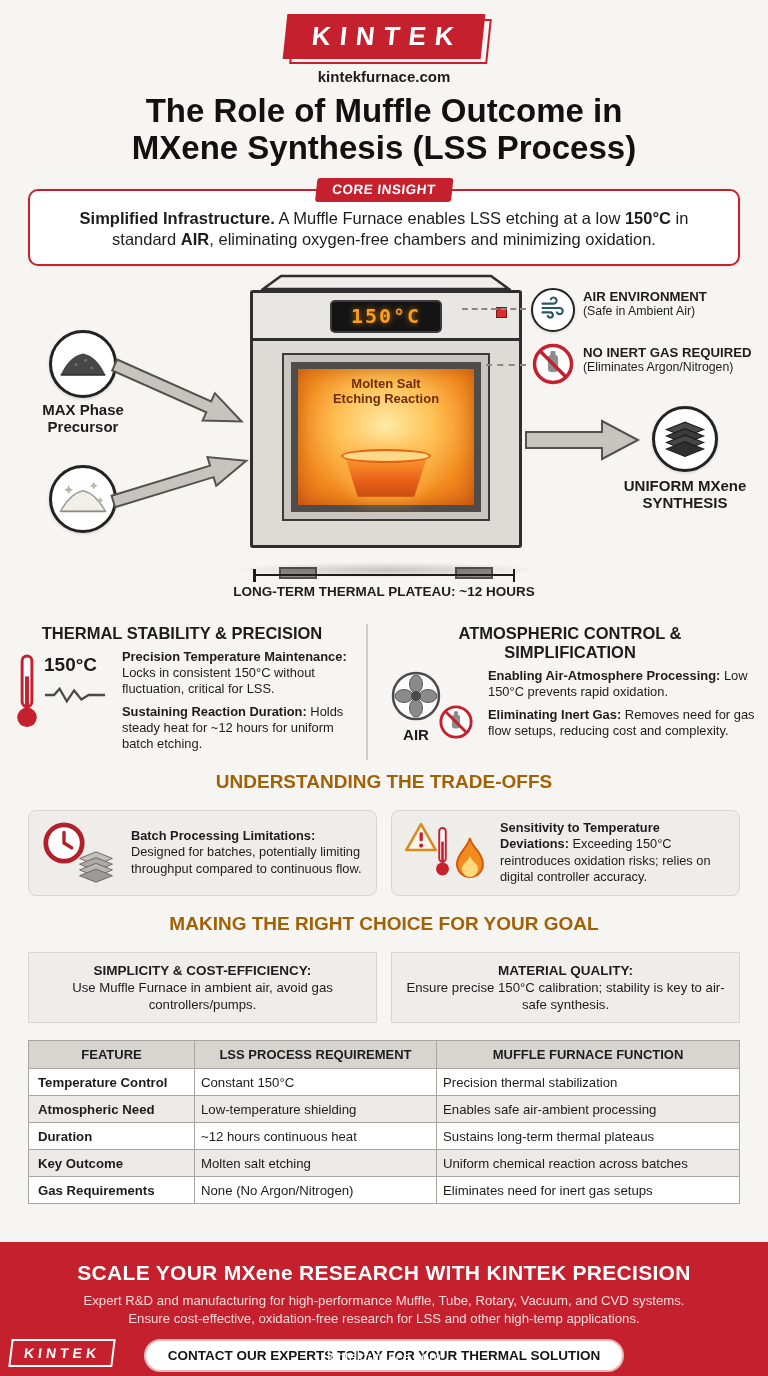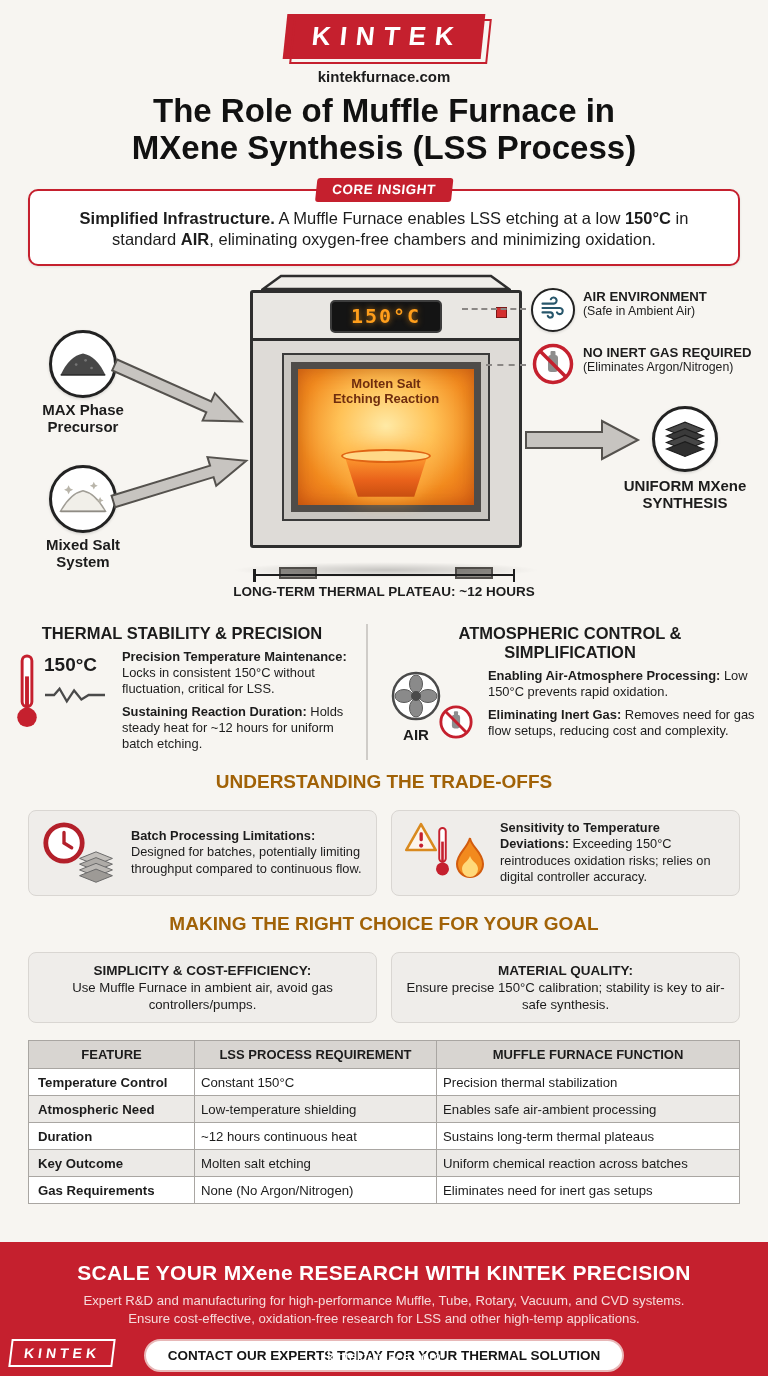--- a/index.html
+++ b/index.html
@@ -62,21 +62,21 @@
   .feat-text { flex:1; font-size:12.9px; }
   .feat-text p { margin:0 0 7px; }
   .temp-label { position:absolute; left:32px; top:4px; font-weight:700; font-size:19px; }
   .air-label { position:absolute; left:6px; top:58px; width:52px; text-align:center; font-weight:700; font-size:15px; }
 
   
   .sec-title { text-align:center; font-weight:700; font-size:19px; margin:9px 0 8px; color:#a16207; }
   .cards { display:flex; gap:14px; margin:17px 28px; }
   .card { flex:1; background:#efedea; border:1.5px solid #d9d6d2; border-radius:8px; padding:9px 12px; display:flex; align-items:center; gap:10px; font-size:12.8px; line-height:1.28; min-height:80px; }
   .card-icons { position:relative; flex:0 0 auto; }
-  .choice-card { flex:1; background:#efedea; border:1.5px solid #d9d6d2; border-radius:8px; padding:9px 14px; text-align:center; font-size:13.2px; line-height:1.3; }
+  .choice-card { flex:1; background:#efedea; border:1.5px solid #d9d6d2; border-radius:1px; padding:9px 14px; text-align:center; font-size:13.2px; line-height:1.3; }
   .choice-card b { display:block; font-size:13.5px; }
 
   
   .table-wrap { margin:16px 28px 0; }
   table { width:100%; border-collapse:collapse; font-size:13.2px; }
   th { background:#d8d5d1; border:1.2px solid #a9a6a2; padding:6px 4px; font-size:13px; }
   td { border:1.2px solid #a9a6a2; padding:5.5px 6px; text-align:left; background:#fff; }
   td.feat { font-weight:700; text-align:left; padding-left:9px; }
   tbody tr:nth-child(even) td { background:#eceae7; }
   th:nth-child(1) { width:166px; } th:nth-child(2) { width:242px; }
@@ -93,21 +93,21 @@
 <body>
 
 <div class="page">
 
   <div class="header">
     <span class="logo-wrap">
       <span class="logo-main">KINTEK</span>
     </span>
     <div class="site">kintekfurnace.com</div>
     <div class="title">
-      <div>The Role of Muffle Furnace in</div>
+      <div>The Role of Muffle Outcome in</div>
       <div>MXene Synthesis (LSS Process)</div>
     </div>
   </div>
 
   <div class="insight">
     <span class="insight-badge">CORE INSIGHT</span>
     <b>Simplified Infrastructure.</b><span> A Muffle Furnace enables LSS etching at a low </span><b>150°C</b><span> in standard </span><b>AIR</b><span>, eliminating oxygen-free chambers and minimizing oxidation.</span>
   </div>
 
   <div class="diagram">
@@ -133,24 +133,20 @@
         <svg viewBox="0 0 60 44" width="54" height="40">
             <path d="M5 38 Q16 18 30 15 Q44 18 55 38 Z" fill="#f1efe9" stroke="#a19e96" stroke-width="1.6"></path>
             <path d="M5 38 H55" stroke="#8f8c84" stroke-width="2"></path>
             <g fill="#b9b5aa">
               <path d="M14 9 l1.6 3.4 3.4 1.6 -3.4 1.6 -1.6 3.4 -1.6 -3.4 -3.4 -1.6 3.4 -1.6 Z"></path>
               <path d="M42 5 l1.4 3 3 1.4 -3 1.4 -1.4 3 -1.4 -3 -3 -1.4 3 -1.4 Z"></path>
               <path d="M49 22 l1.2 2.6 2.6 1.2 -2.6 1.2 -1.2 2.6 -1.2 -2.6 -2.6 -1.2 2.6 -1.2 Z"></path>
             </g>
           </svg>
       </span>
-    </div>
-    <div class="io-label" style="left:16px; top:265px; width:134px;">
-      <div>Mixed Salt</div>
-      <div>System</div>
     </div>
 
     <span class="arrow" style="left:112px; top:74px; transform:rotate(24deg);">
       <svg viewBox="0 0 145 36" width="145" height="36">
           <path d="M2 12 H105 V3 L141 18 L105 33 V24 H2 Z" fill="#c7c4c0" stroke="#55524e" stroke-width="2"></path>
         </svg>
     </span>
     <span class="arrow" style="left:112px; top:212px; transform:rotate(-17deg);">
       <svg viewBox="0 0 145 36" width="145" height="36">
           <path d="M2 12 H105 V3 L141 18 L105 33 V24 H2 Z" fill="#c7c4c0" stroke="#55524e" stroke-width="2"></path>

